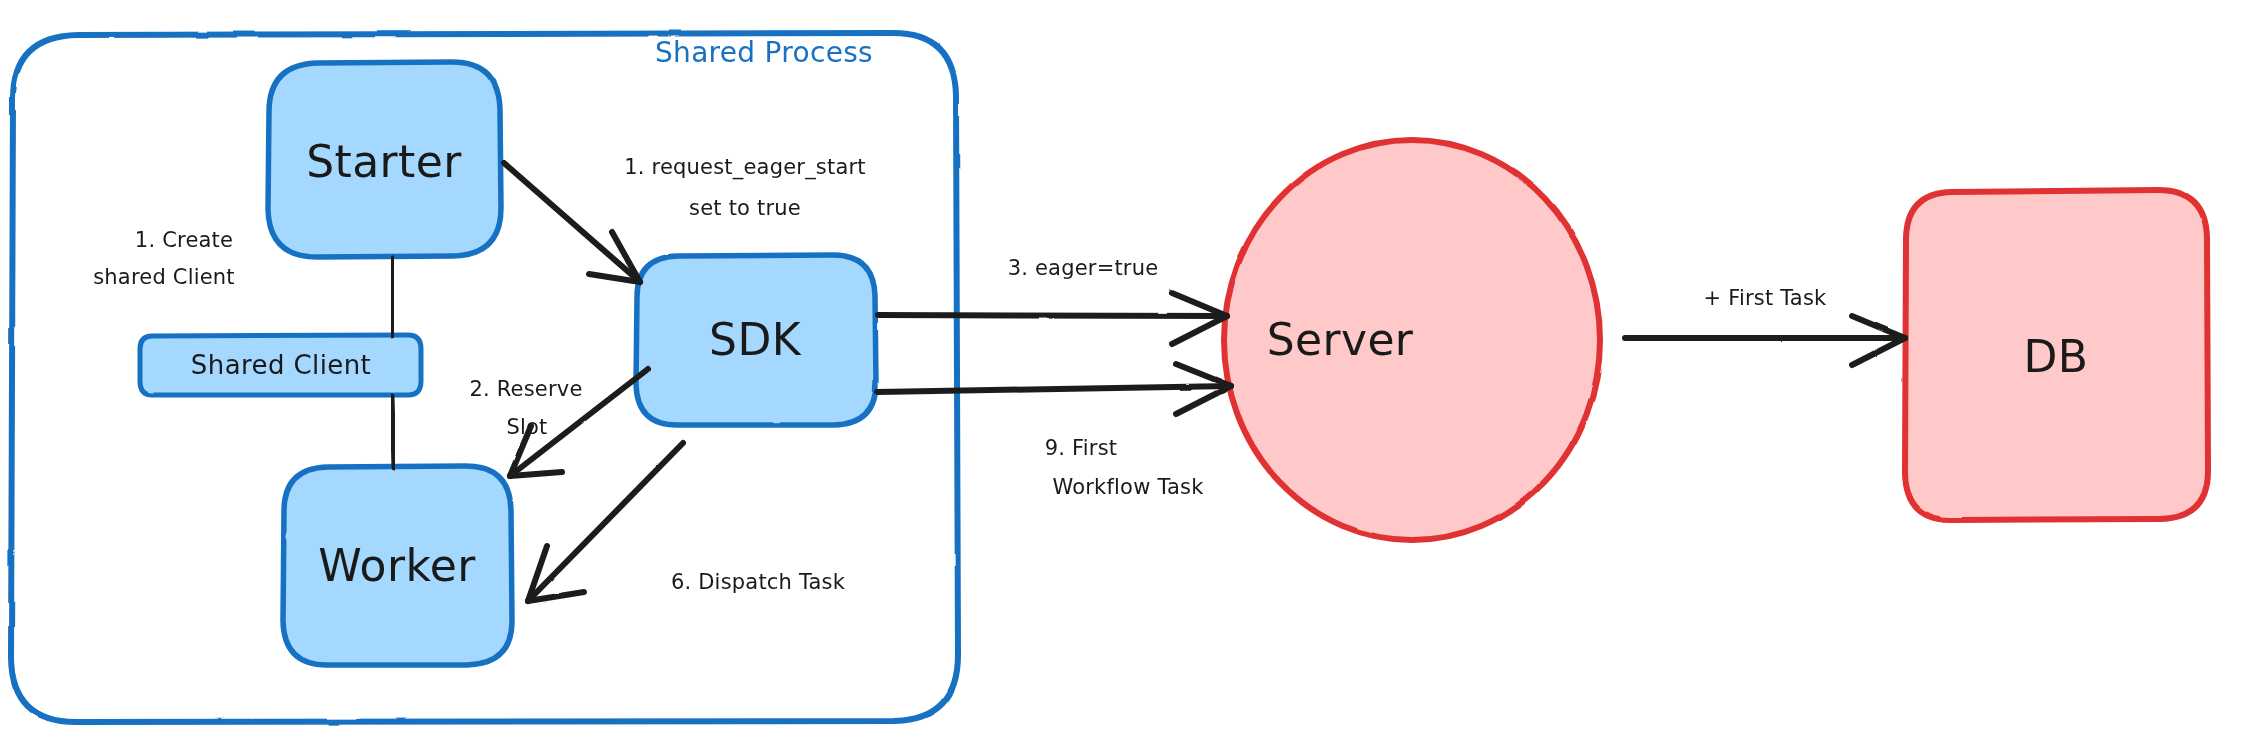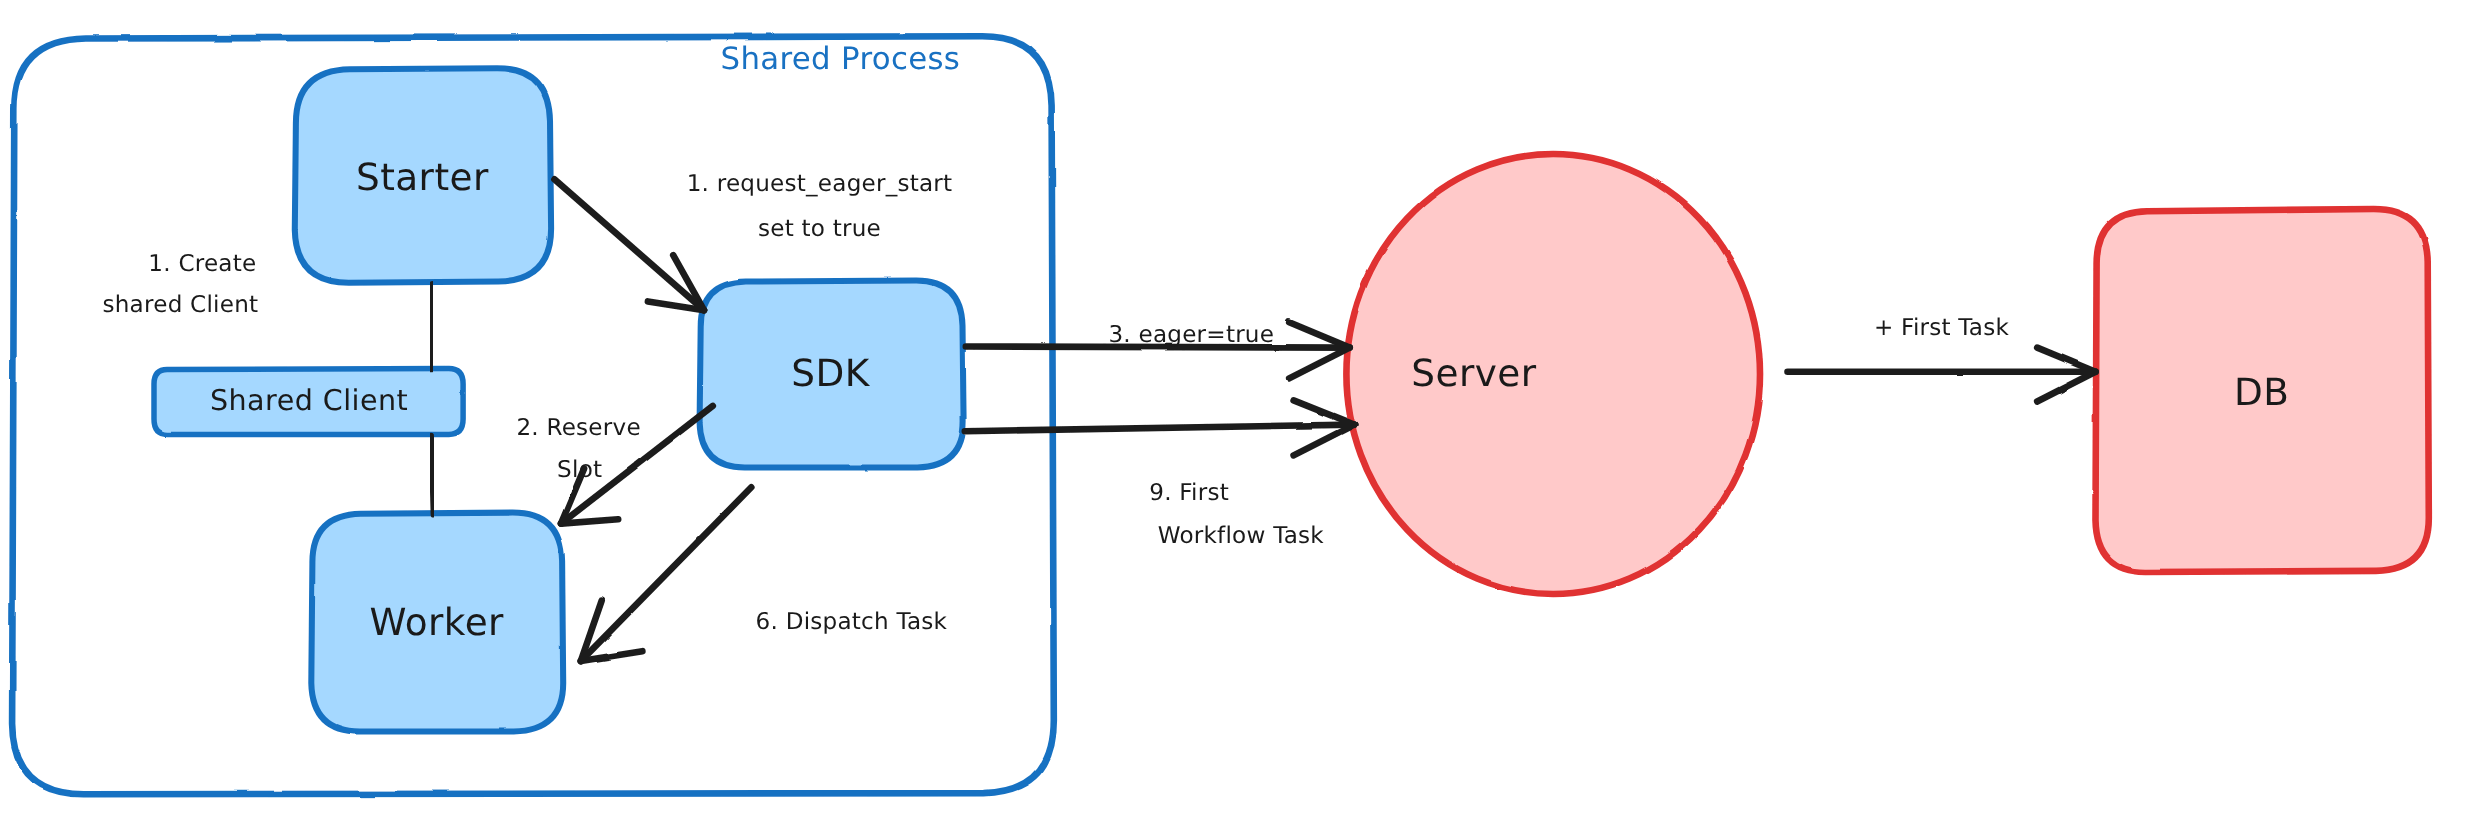--- a/index.html
+++ b/index.html
@@ -30,21 +30,21 @@
     position: absolute;
     font-family: "DejaVu Sans", sans-serif;
     color: #1a1a1a;
     text-align: center;
     line-height: 1.18;
     white-space: pre;
     pointer-events: none;
     -webkit-font-smoothing: antialiased;
   }
   .node-label {
-    font-size: 34px;
+    font-size: 44px;
     font-weight: 400;
     letter-spacing: 0.4px;
   }
   .node-label.small {
     font-size: 26px;
   }
   .edge-label {
     font-size: 21px;
     letter-spacing: 0.2px;
   }
@@ -167,28 +167,28 @@
 
   <div class="edge-label centered" style="left:164px; top:240px;margin-left:20px;">1. Create</div>
   <div class="edge-label centered" style="left:164px; top:277px;">shared Client</div>
 
   <div class="edge-label centered" style="left:745px; top:167px;">1. request_eager_start</div>
   <div class="edge-label centered" style="left:745px; top:208px;">set to true</div>
 
   <div class="edge-label centered" style="left:526px; top:389px;">2. Reserve</div>
   <div class="edge-label centered" style="left:527px; top:427px;">Slot</div>
 
-  <div class="edge-label centered" style="left:1083px; top:268px;margin-top:36px;">3. eager=true</div>
+  <div class="edge-label centered" style="left:1083px; top:268px;">3. eager=true</div>
 
   <div class="edge-label centered" style="left:1081px; top:448px;">9. First</div>
   <div class="edge-label centered" style="left:1128px; top:487px;text-align:center;">Workflow Task</div>
 
   <div class="edge-label centered" style="left:1765px; top:298px;">+ First Task</div>
 
-  <div class="edge-label centered" style="left:758px; top:565px;margin-left:16px;">6. Dispatch Task</div>
+  <div class="edge-label centered" style="left:758px; top:582px;">6. Dispatch Task</div>
 
   <div class="hit" style="left:268px; top:62px; width:233px; height:195px; border-radius:48px;"></div>
   <div class="hit" style="left:140px; top:335px; width:281px; height:60px; border-radius:14px;"></div>
   <div class="hit" style="left:283px; top:466px; width:229px; height:199px; border-radius:44px;"></div>
   <div class="hit" style="left:636px; top:255px; width:240px; height:170px; border-radius:41px;"></div>
   <div class="hit" style="left:1224px; top:140px; width:376px; height:400px; border-radius:50%;"></div>
   <div class="hit" style="left:1905px; top:190px; width:303px; height:330px; border-radius:48px;"></div>
 
 </div>
 

